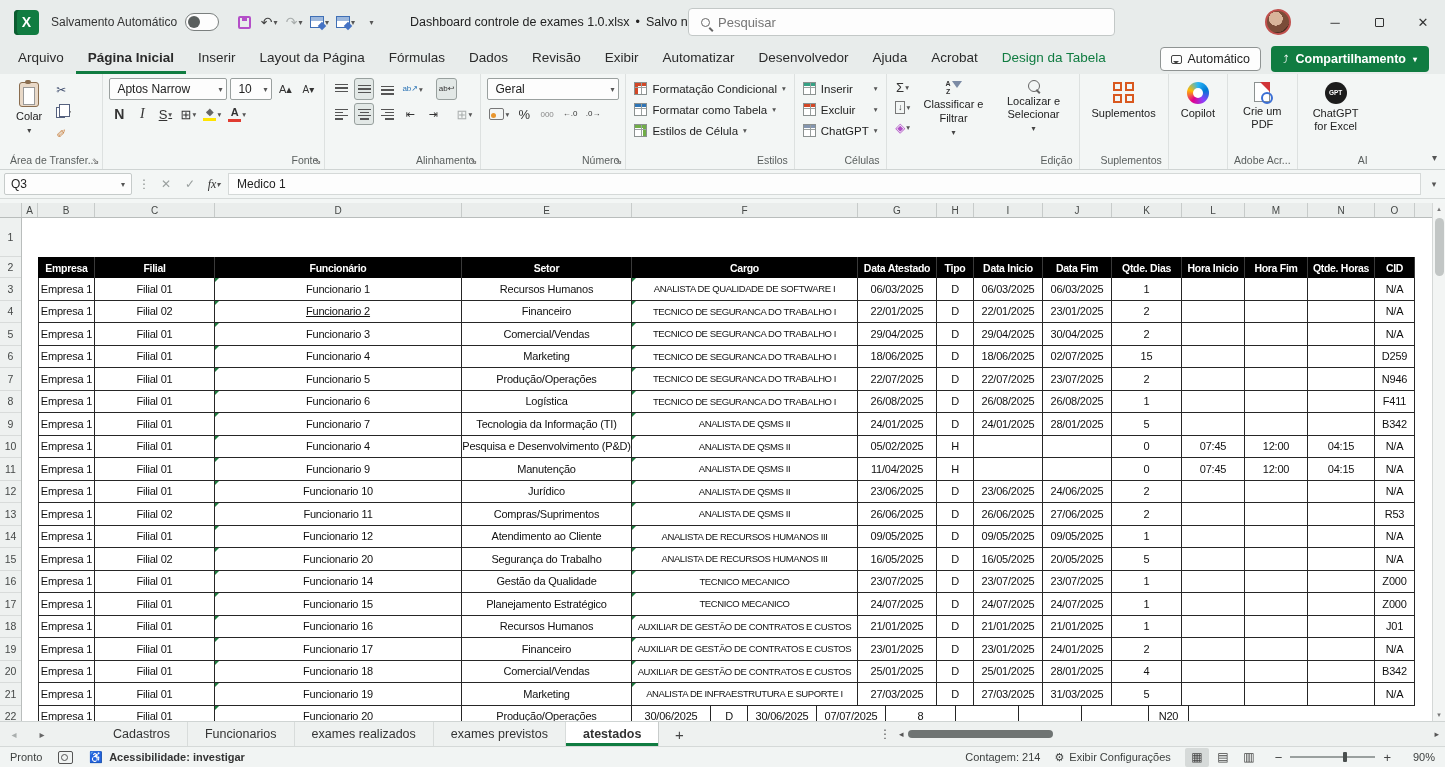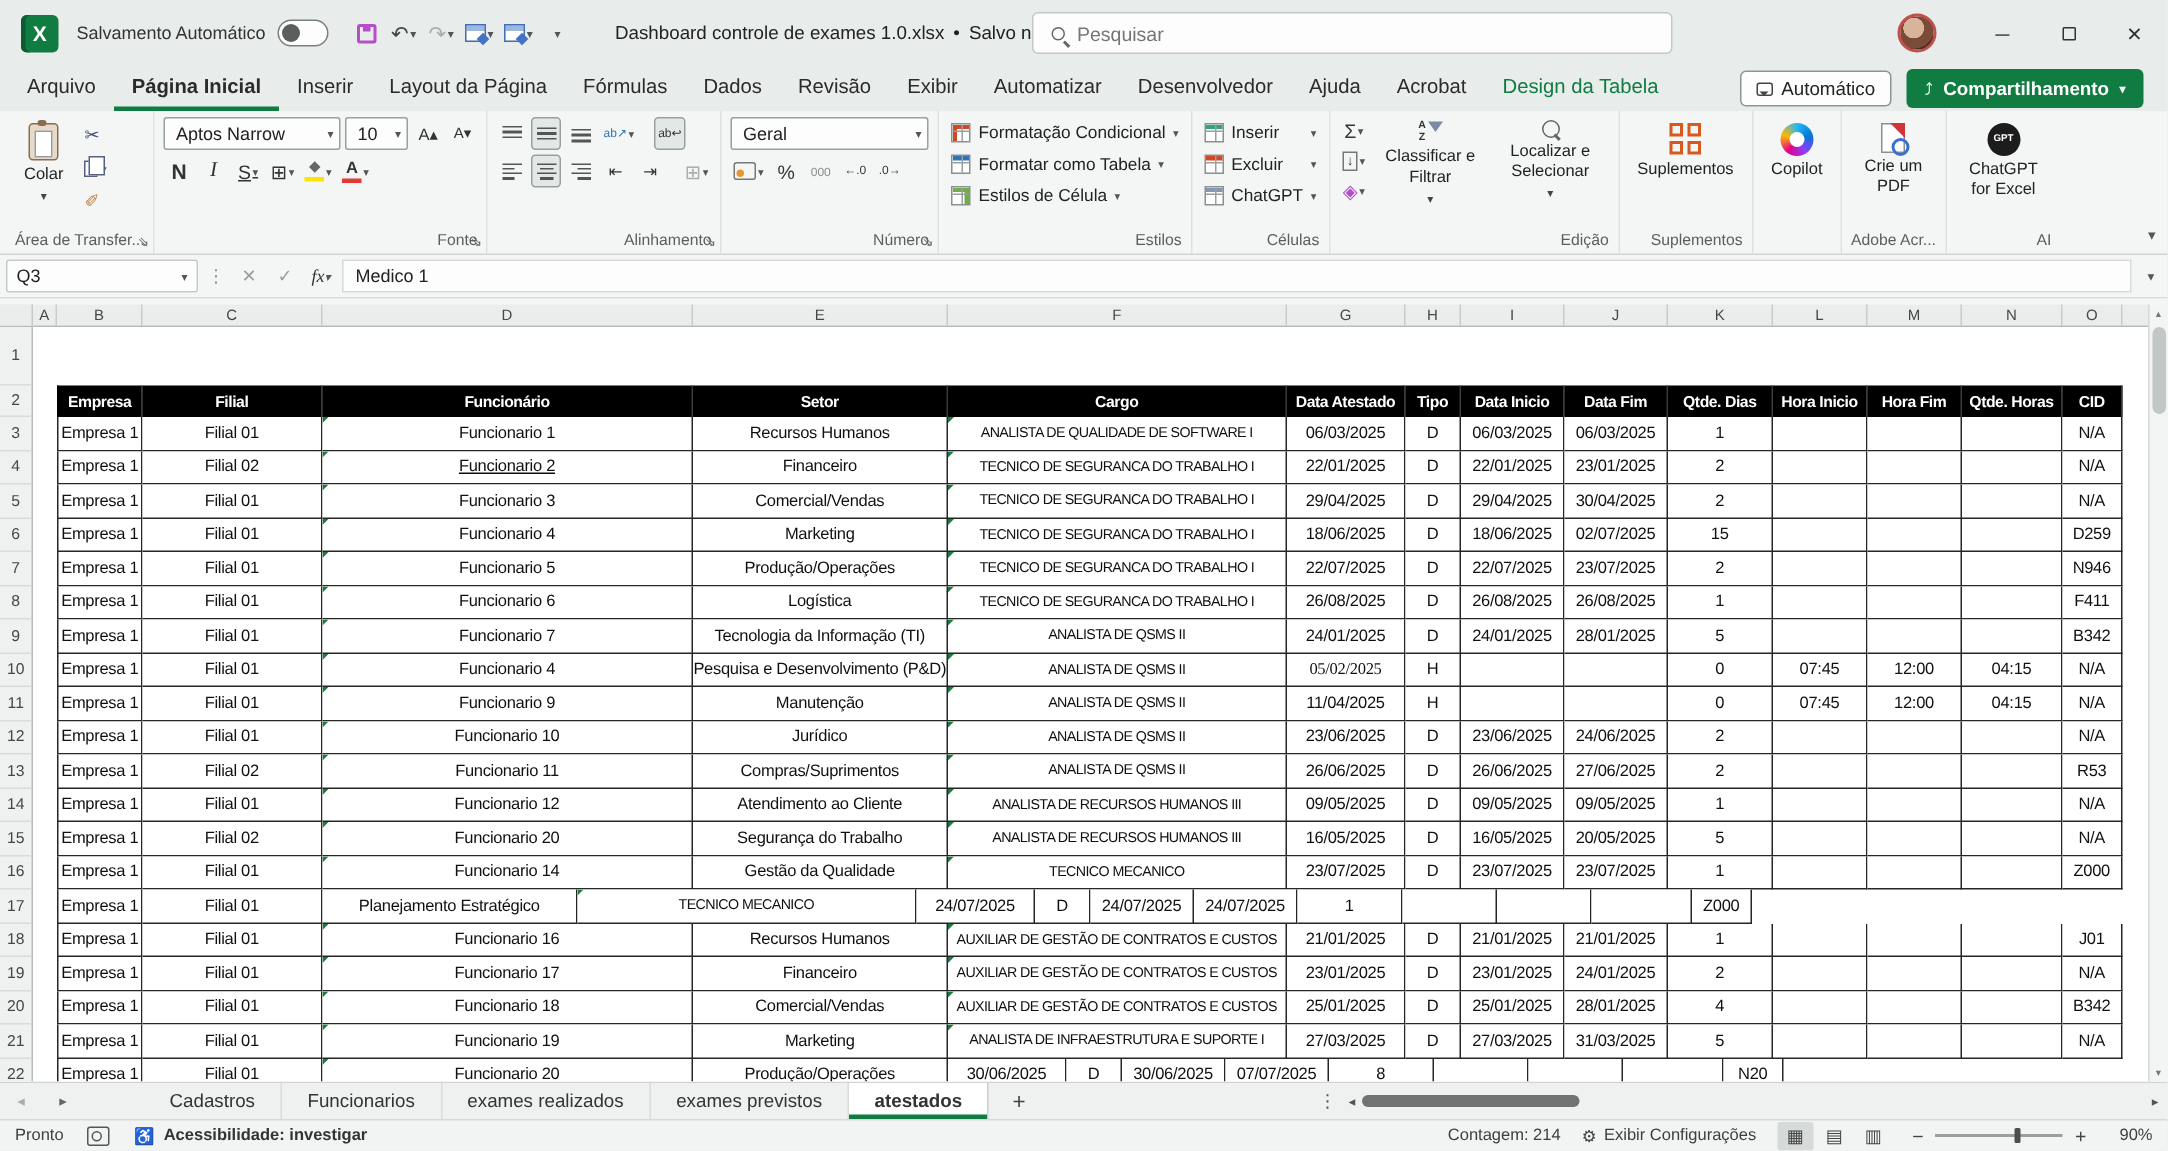--- a/index.html
+++ b/index.html
@@ -767,21 +767,21 @@
             <div class="dc" style="width: 63px;"></div>
             <div class="dc" style="width: 67px;"></div>
             <div class="dc" style="width: 40px;">B342</div>
           </div>
           <div class="trow">
             <div class="dc" style="width: 57px;">Empresa 1</div>
             <div class="dc" style="width: 120px;">Filial 01</div>
             <div class="dc gm" style="width: 247px;">Funcionario 4</div>
             <div class="dc" style="width: 170px;">Pesquisa e Desenvolvimento (P&amp;D)</div>
             <div class="dc cargo gm" style="width: 226px;">ANALISTA DE QSMS II</div>
-            <div class="dc" style="width: 79px; font-family: Liberation Serif, serif;">05/02/2025</div>
+            <div class="dc" style="width: 79px;">05/02/2025</div>
             <div class="dc" style="width: 37px;">H</div>
             <div class="dc" style="width: 69px;"></div>
             <div class="dc" style="width: 69px;"></div>
             <div class="dc" style="width: 70px;">0</div>
             <div class="dc" style="width: 63px;">07:45</div>
             <div class="dc" style="width: 63px;">12:00</div>
             <div class="dc" style="width: 67px;">04:15</div>
             <div class="dc" style="width: 40px;">N/A</div>
           </div>
           <div class="trow">
@@ -876,20 +876,21 @@
             <div class="dc" style="width: 69px;">23/07/2025</div>
             <div class="dc" style="width: 70px;">1</div>
             <div class="dc" style="width: 63px;"></div>
             <div class="dc" style="width: 63px;"></div>
             <div class="dc" style="width: 67px;"></div>
             <div class="dc" style="width: 40px;">Z000</div>
           </div>
           <div class="trow">
             <div class="dc" style="width: 57px;">Empresa 1</div>
             <div class="dc" style="width: 120px;">Filial 01</div>
+            <div class="dc gm" style="width: 247px;">Funcionario 15</div>
             <div class="dc" style="width: 170px;">Planejamento Estratégico</div>
             <div class="dc cargo gm" style="width: 226px;">TECNICO MECANICO</div>
             <div class="dc" style="width: 79px;">24/07/2025</div>
             <div class="dc" style="width: 37px;">D</div>
             <div class="dc" style="width: 69px;">24/07/2025</div>
             <div class="dc" style="width: 69px;">24/07/2025</div>
             <div class="dc" style="width: 70px;">1</div>
             <div class="dc" style="width: 63px;"></div>
             <div class="dc" style="width: 63px;"></div>
             <div class="dc" style="width: 67px;"></div>

